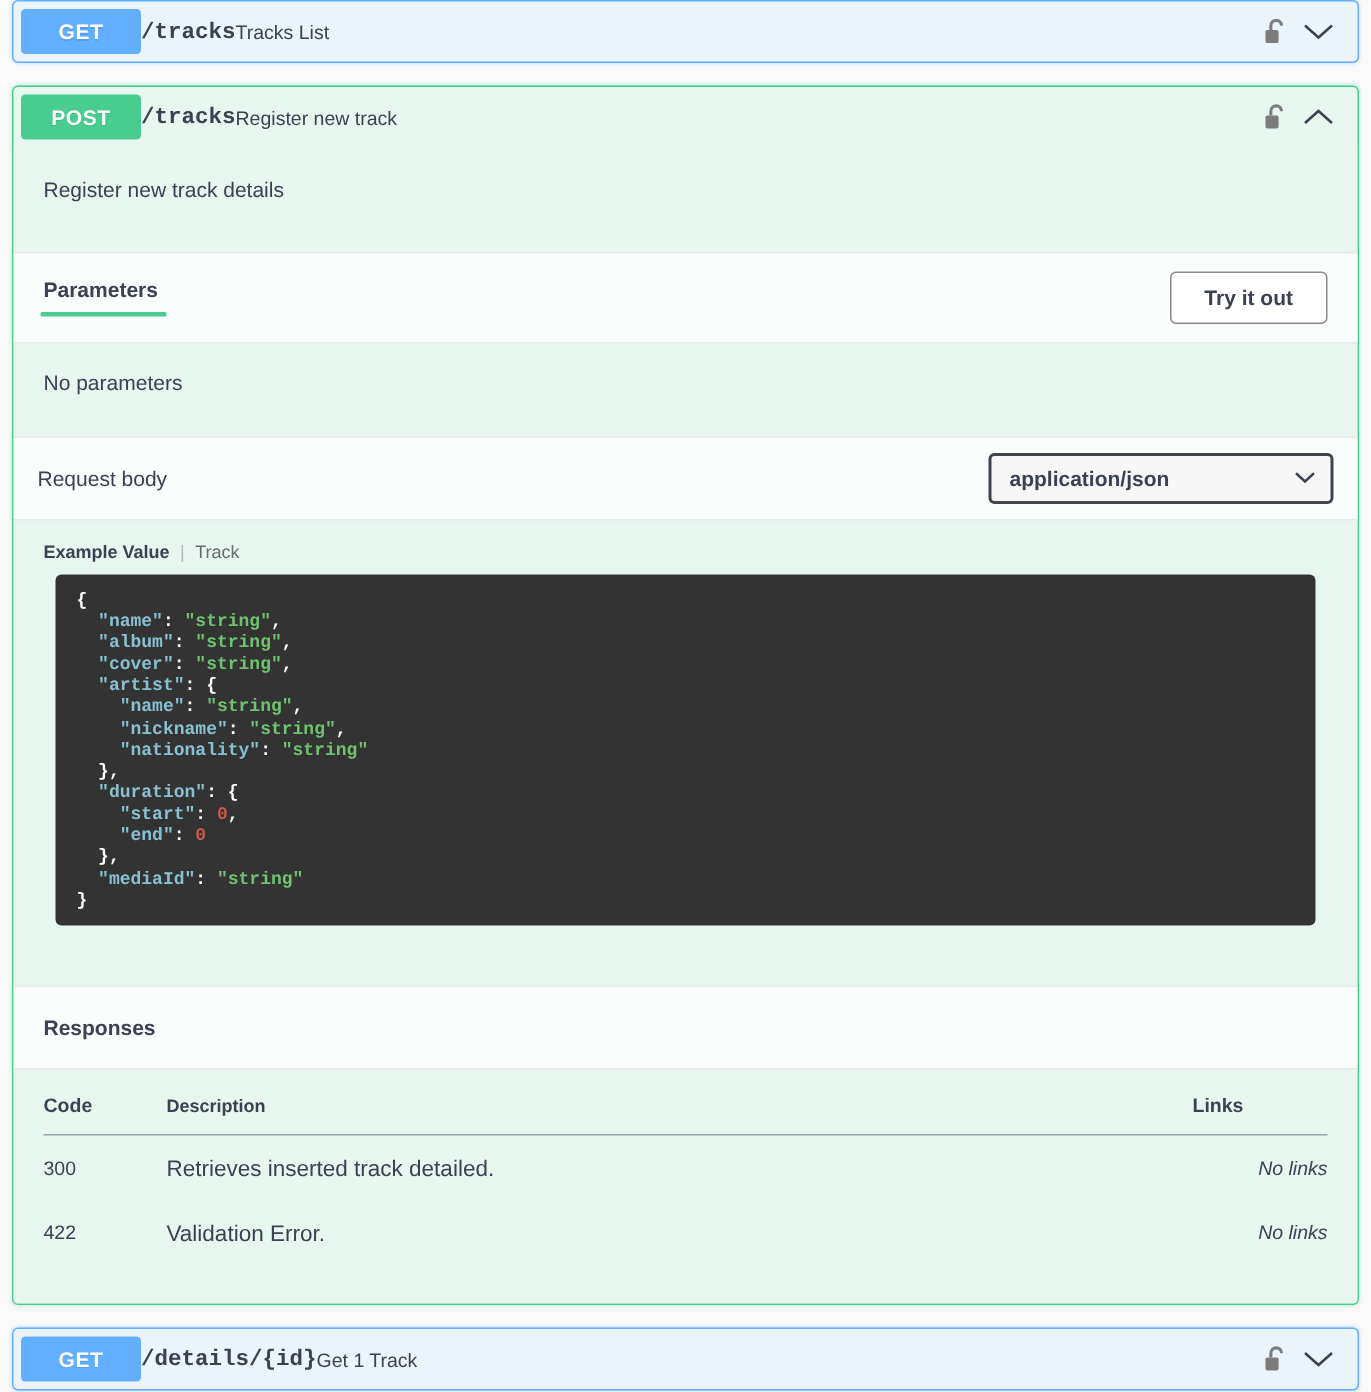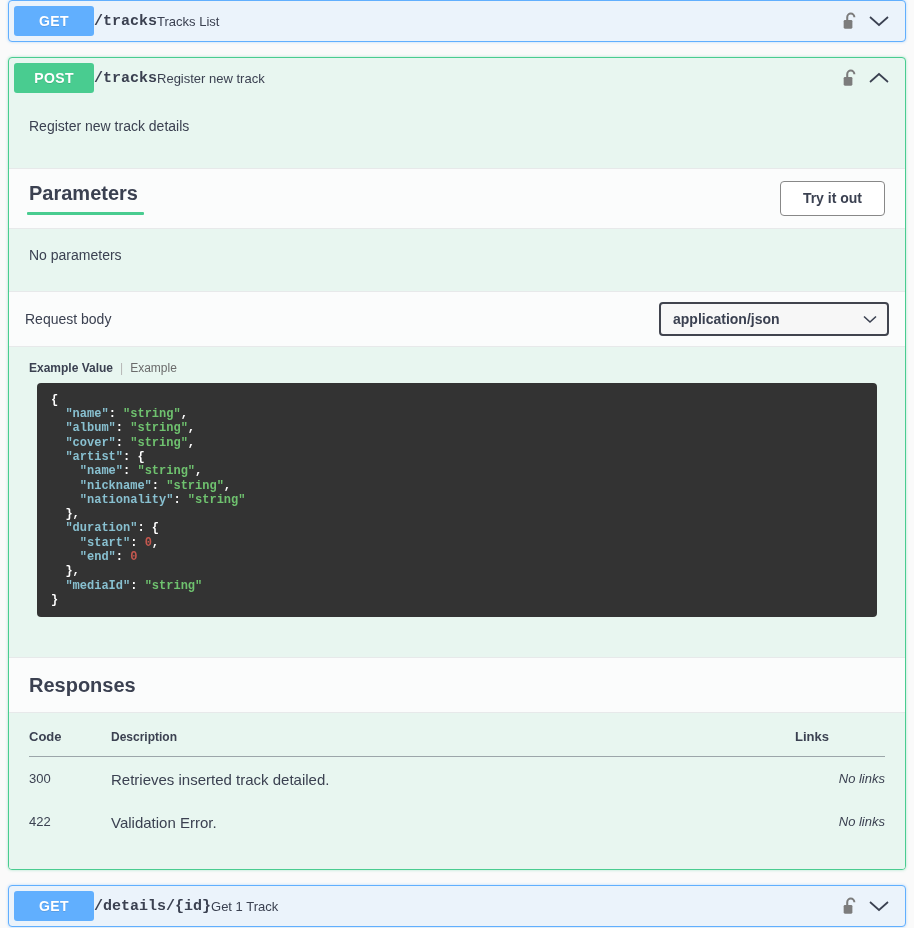--- a/index.html
+++ b/index.html
@@ -88,21 +88,21 @@
     background: #fbfcfc;
     border-top: 1px solid rgba(59,65,81,.10);
     border-bottom: 1px solid rgba(59,65,81,.10);
     padding: 12px 20px;
     display: flex;
     align-items: center;
     justify-content: space-between;
     min-height: 56px;
   }
   .section-title {
-    font-size: 20px;
+    font-size: 14px;
     font-weight: bold;
     color: #3b4151;
     position: relative;
     padding-bottom: 10px;
   }
   .section-title.tabbed::after {
     content: "";
     position: absolute;
     left: -2px; right: -6px; bottom: 0;
     height: 3px;
@@ -279,21 +279,21 @@
           </select>
           <span class="select-caret">
             <svg width="14" height="9" viewBox="0 0 14 9" aria-hidden="true">
               <path d="M1 1.5 L7 7 L13 1.5" fill="none" stroke="#3b4151" stroke-width="1.6"></path>
             </svg>
           </span>
         </span>
       </div>
 
       <div class="example-tabs">
-        <span class="active">Example Value</span><span class="divider">|</span><span class="inactive">Example</span>
+        <span class="active">Example Value</span><span class="divider">|</span><span class="inactive">Track</span>
       </div>
 
       <div class="code-wrap">
         <pre class="code" id="example-code"><span class="tk-pun">{
   </span><span class="tk-key">"name"</span><span class="tk-pun">:</span><span class="tk-pun"> </span><span class="tk-str">"string"</span><span class="tk-pun">,
   </span><span class="tk-key">"album"</span><span class="tk-pun">:</span><span class="tk-pun"> </span><span class="tk-str">"string"</span><span class="tk-pun">,
   </span><span class="tk-key">"cover"</span><span class="tk-pun">:</span><span class="tk-pun"> </span><span class="tk-str">"string"</span><span class="tk-pun">,
   </span><span class="tk-key">"artist"</span><span class="tk-pun">:</span><span class="tk-pun"> {
     </span><span class="tk-key">"name"</span><span class="tk-pun">:</span><span class="tk-pun"> </span><span class="tk-str">"string"</span><span class="tk-pun">,
     </span><span class="tk-key">"nickname"</span><span class="tk-pun">:</span><span class="tk-pun"> </span><span class="tk-str">"string"</span><span class="tk-pun">,

